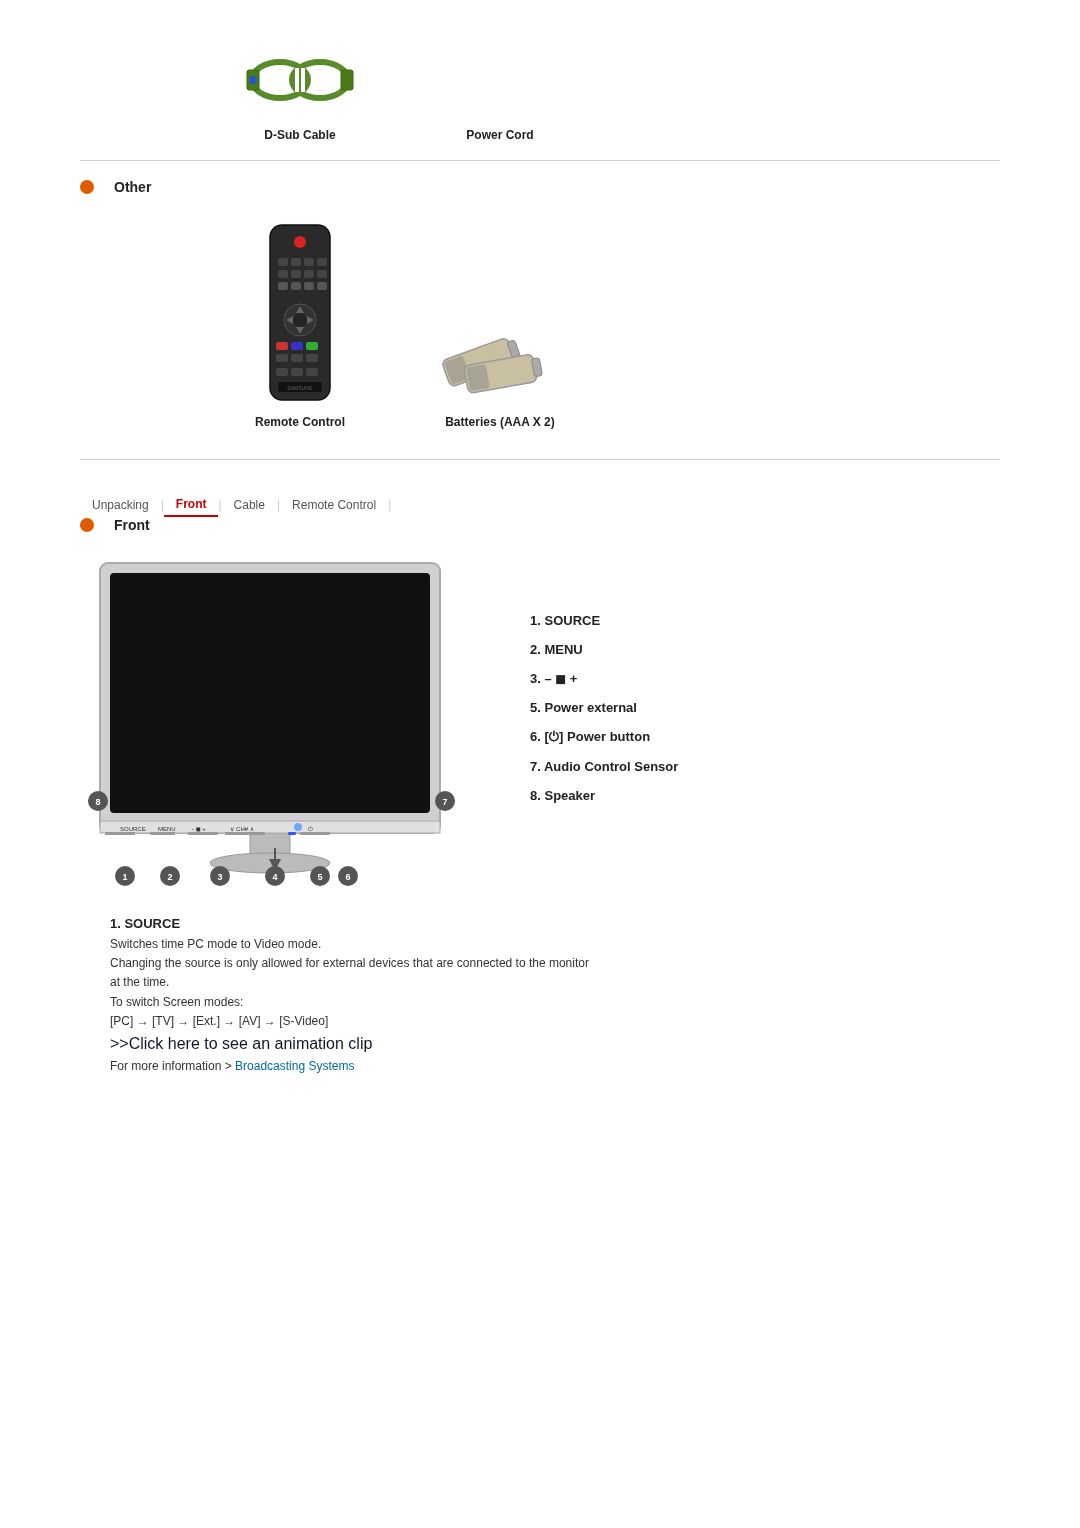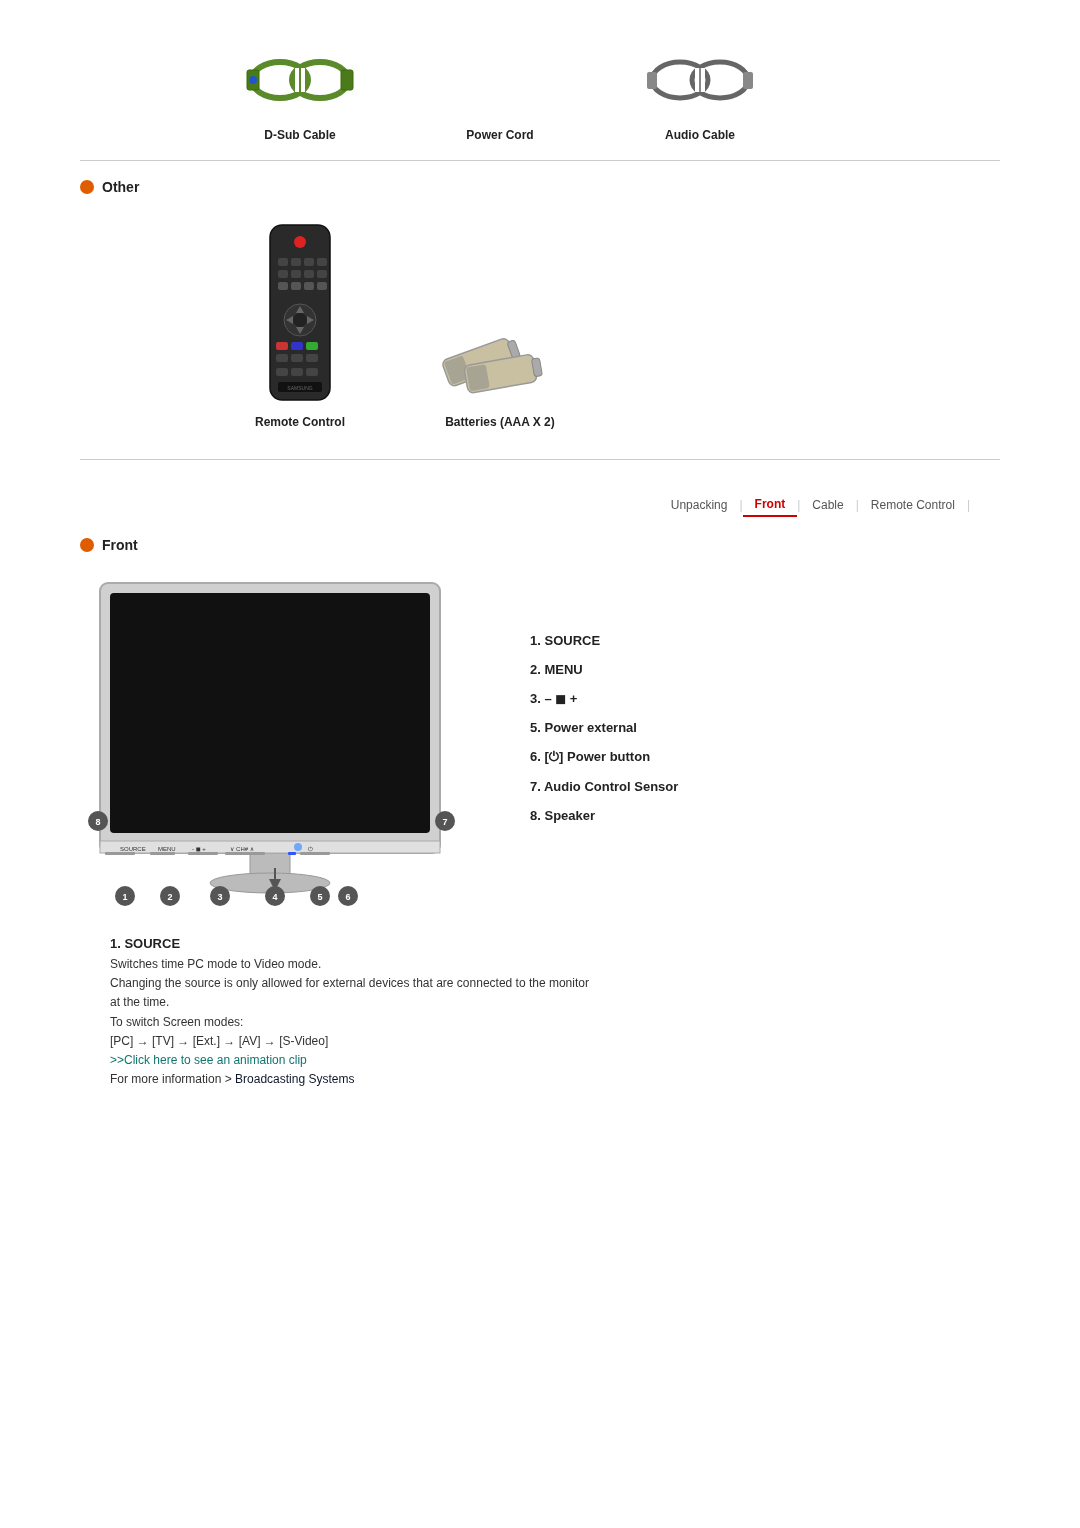--- a/index.html
+++ b/index.html
@@ -55,21 +55,21 @@
     .divider {
       border: none;
       border-top: 1px solid #ccc;
       margin: 18px 0;
     }
 
     
     .section-header {
       display: flex;
       align-items: center;
-      gap: 8px;
+      gap: 20px;
       margin-bottom: 20px;
     }
 
     .section-dot {
       width: 14px;
       height: 14px;
       border-radius: 50%;
       background: #e05c00;
       display: inline-block;
       flex-shrink: 0;
@@ -104,23 +104,21 @@
       height: 100px;
       display: flex;
       align-items: center;
       justify-content: center;
     }
 
     
     .nav-tabs {
       display: flex;
       align-items: center;
-      justify-content: flex-end;
       gap: 0;
-      margin-bottom: 20px;
       padding-right: 30px;
     }
 
     .nav-tab {
       font-size: 12px;
       color: #555;
       padding: 4px 12px;
       border: none;
       background: none;
       cursor: pointer;
@@ -174,27 +172,27 @@
       margin-bottom: 4px;
     }
 
     .source-description p {
       font-size: 12px;
       line-height: 1.6;
       color: #333;
     }
 
     .source-description .animation-link {
-      color: #0f766e;
+      color: #0f172a;
       text-decoration: none;
-      font-size: 12px;
+      font-size: 16px;
     }
 
     .source-description .broadcast-link {
-      color: #0f172a;
+      color: #0369a1;
       text-decoration: none;
       font-size: 12px;
     }
   </style>
 </head>
 <body>
 
 <div class="page-wrapper">
 
   
@@ -220,33 +218,20 @@
       <span class="accessory-label">D-Sub Cable</span>
     </div>
 
     <div class="accessory-item">
       <div class="icon-area">
         
       </div>
       <span class="accessory-label">Power Cord</span>
     </div>
 
-    <div class="accessory-item">
-      <div class="icon-area">
-        <svg class="audio-svg" viewBox="0 0 110 65">
-          <ellipse cx="35" cy="32" rx="28" ry="18" fill="none" stroke="#666" stroke-width="5"></ellipse>
-          <ellipse cx="75" cy="32" rx="28" ry="18" fill="none" stroke="#666" stroke-width="5"></ellipse>
-          <rect x="50" y="20" width="10" height="24" fill="#fff"></rect>
-          <line x1="55" y1="20" x2="55" y2="44" stroke="#888" stroke-width="2"></line>
-          <rect x="2" y="24" width="10" height="17" rx="2" fill="#888"></rect>
-          <rect x="98" y="24" width="10" height="17" rx="2" fill="#888"></rect>
-        </svg>
-      </div>
-      <span class="accessory-label">Audio Cable</span>
-    </div>
 
   </div>
 
   <hr class="divider">
 
   
   <div class="section-header">
     <span class="section-dot"></span>
     <span class="section-title">Other</span>
   </div>

